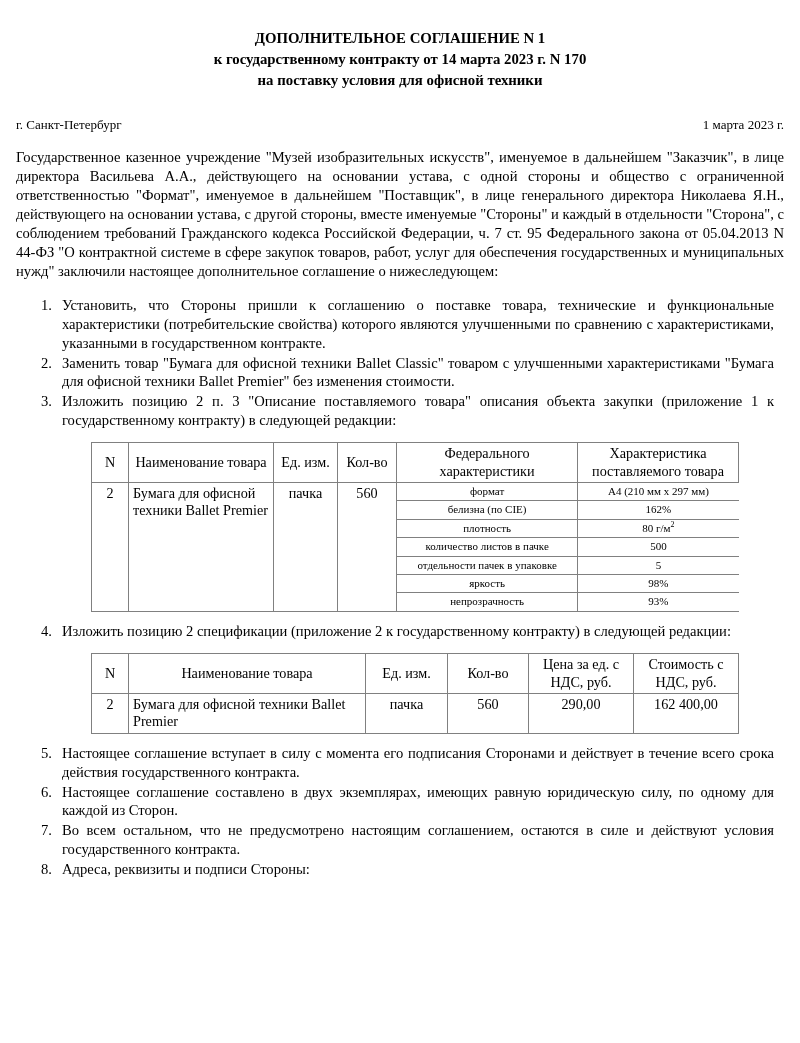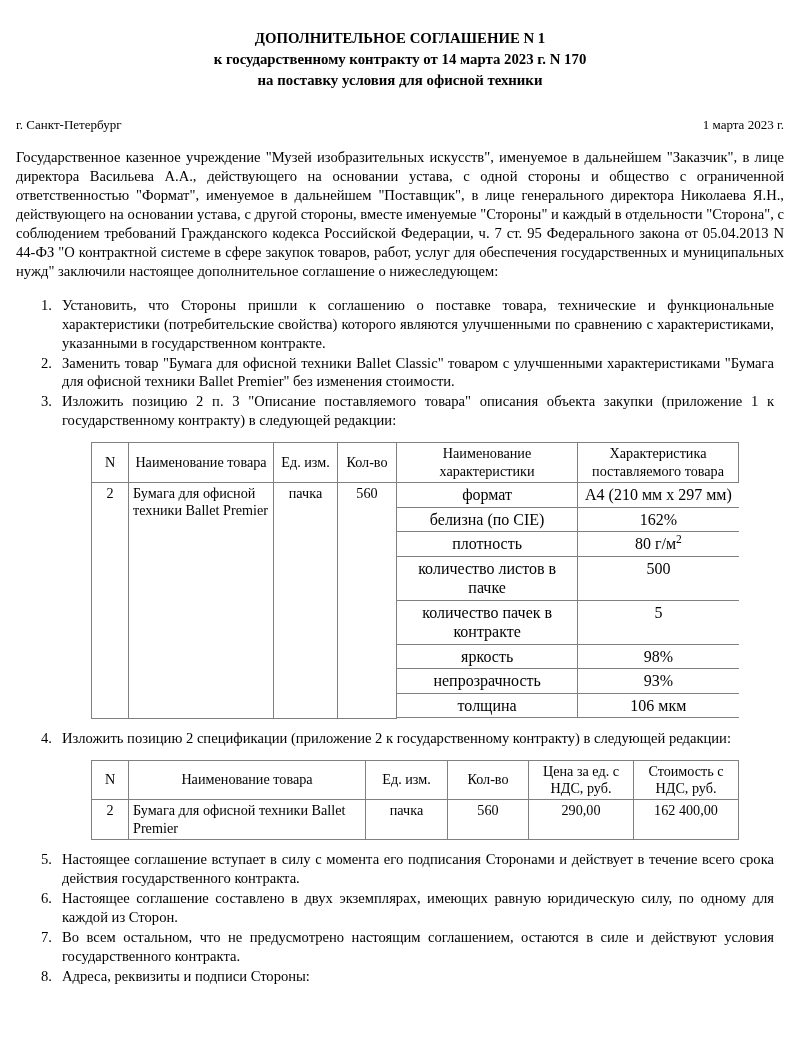--- a/index.html
+++ b/index.html
@@ -125,21 +125,21 @@
   .t1 td.c-num,
   .t1 td.c-unit,
   .t1 td.c-qty { text-align: center; }
 
   
   .char-cell { padding: 0 !important; border: none !important; }
   table.inner {
     border-collapse: collapse;
     table-layout: fixed;
     width: 100%;
-    font-size: 16px;
+    font-size: 11px;
   }
   table.inner td {
     border: 1px solid #808080;
     border-top: none;
     border-left: none;
     padding: 2px 4px;
     text-align: center;
     vertical-align: top;
   }
   table.inner tr:first-child td { border-top: none; }
@@ -191,21 +191,21 @@
   </ol>
 
   <div class="tbl-wrap-1">
     <table class="doc-table t1">
       <thead>
         <tr>
           <th class="c-num">N</th>
           <th class="c-name">Наименование товара</th>
           <th class="c-unit">Ед. изм.</th>
           <th class="c-qty">Кол-во</th>
-          <th class="c-char">Наименование характеристики</th>
+          <th class="c-char">Федерального характеристики</th>
           <th class="c-val">Характеристика поставляемого товара</th>
         </tr>
       </thead>
       <tbody>
         <tr>
           <td class="c-num">2</td>
           <td class="c-name">Бумага для офисной техники Ballet Premier</td>
           <td class="c-unit">пачка</td>
           <td class="c-qty">560</td>
           <td class="char-cell" colspan="2">
@@ -221,34 +221,30 @@
                   </tr>
                   <tr>
                     <td class="ch-name">плотность</td>
                     <td class="ch-val">80 г/м<sup>2</sup></td>
                   </tr>
                   <tr>
                     <td class="ch-name">количество листов в пачке</td>
                     <td class="ch-val">500</td>
                   </tr>
                   <tr>
-                    <td class="ch-name">количество пачек в контракте</td>
+                    <td class="ch-name">отдельности пачек в упаковке</td>
                     <td class="ch-val">5</td>
                   </tr>
                   <tr>
                     <td class="ch-name">яркость</td>
                     <td class="ch-val">98%</td>
                   </tr>
                   <tr>
                     <td class="ch-name">непрозрачность</td>
                     <td class="ch-val">93%</td>
-                  </tr>
-                  <tr>
-                    <td class="ch-name">толщина</td>
-                    <td class="ch-val">106 мкм</td>
                   </tr>
                 </tbody>
             </table>
           </td>
         </tr>
       </tbody>
     </table>
   </div>
 
   <ol class="clauses start4 after-table">

